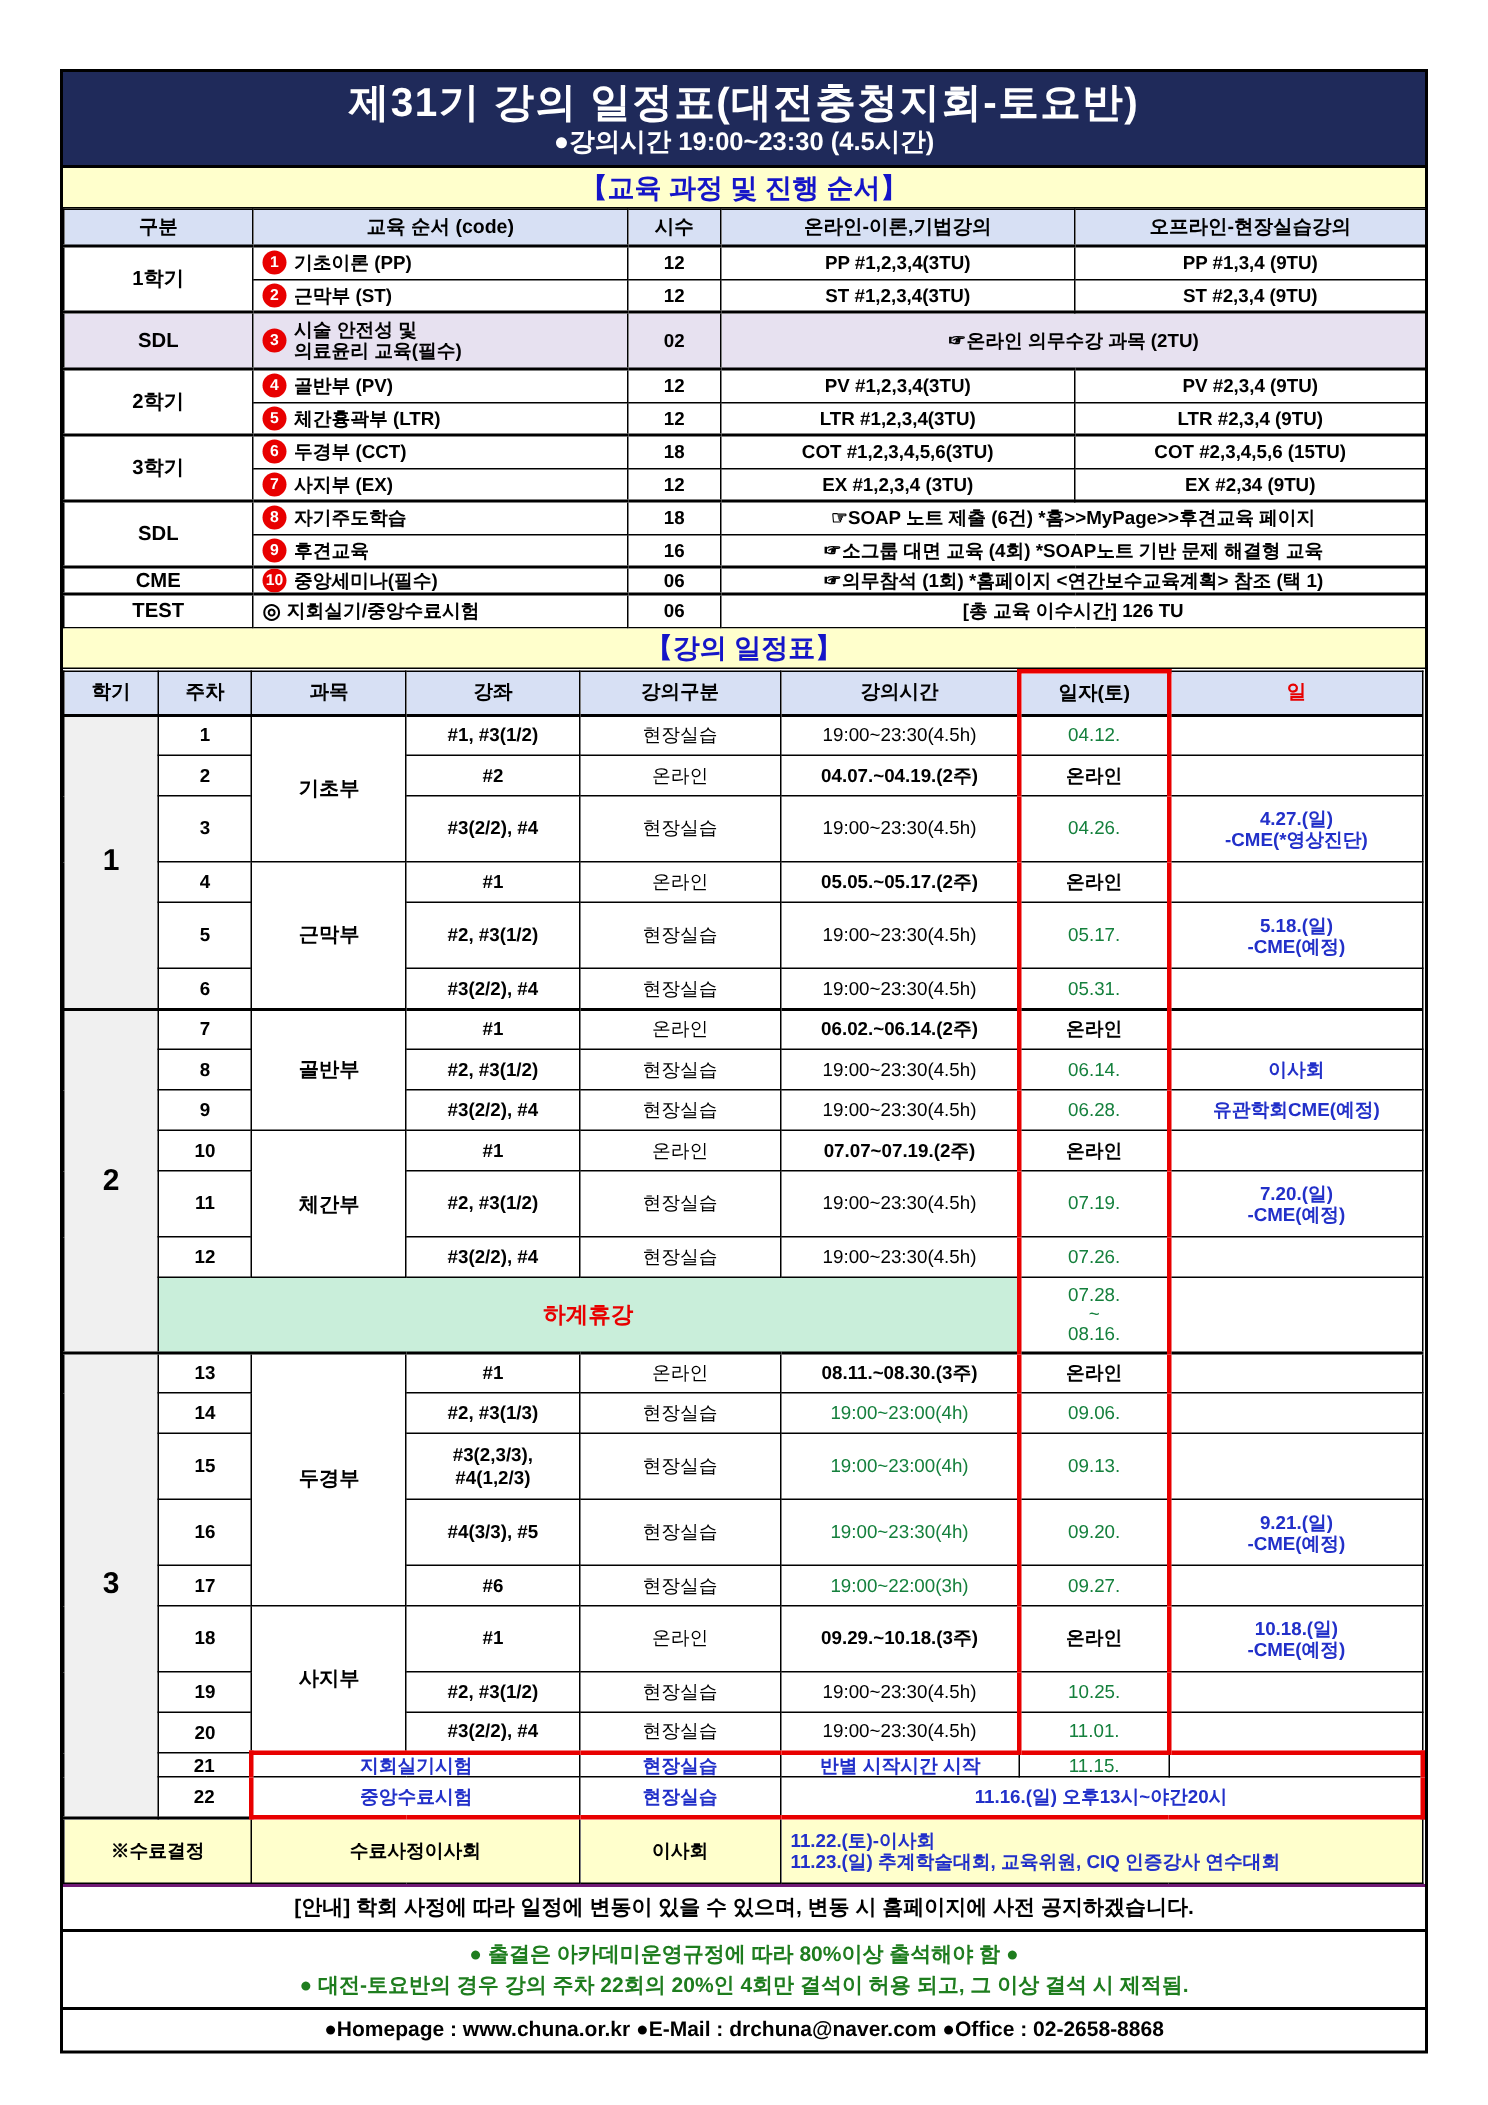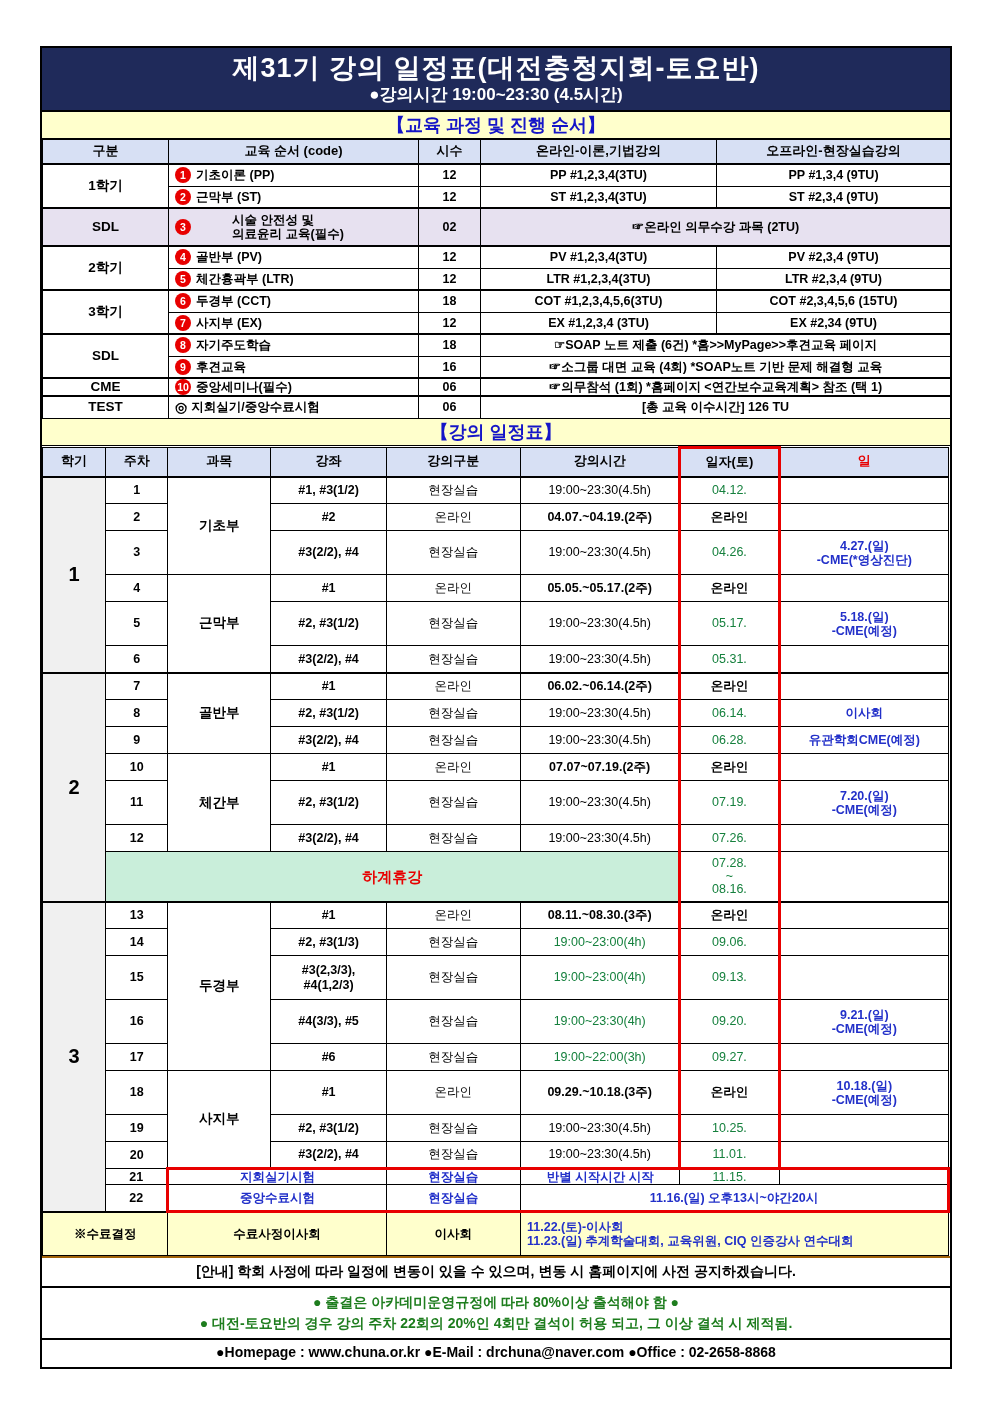--- a/index.html
+++ b/index.html
@@ -25,21 +25,21 @@
   .grp{font-weight:bold;font-size:13.5px;}
   .lav{background:#e7e1f0;}
   .sem{background:#f0f0f0;font-size:20px;font-weight:bold;}
   .subj{font-weight:bold;font-size:13.5px;}
   .order{text-align:left;padding-left:6px;}
   .badge{display:inline-block;background:#e80000;color:#fff;border-radius:9px;min-width:16px;height:16px;line-height:16px;font-size:10.5px;font-weight:bold;text-align:center;margin-right:5px;vertical-align:middle;}
   .symb{display:inline-block;font-size:14px;font-weight:bold;margin-right:4px;vertical-align:middle;}
   .break-cell{background:#c9eeda;color:#e80000;font-weight:bold;font-size:15px;}
   .yellow{background:#ffffcc;}
   .dec4{font-size:12.5px;text-align:left;padding-left:6px;}
-  .note-row{border-top:2px solid #a16207;text-align:center;font-weight:bold;font-size:14px;padding:5px 0;}
+  .note-row{border-top:2px solid #701a75;text-align:center;font-weight:bold;font-size:14px;padding:5px 0;}
   .green-notes{border-top:2px solid #000;text-align:center;color:#1e7d1e;font-weight:bold;font-size:14px;padding:4px 0;line-height:21px;}
   .footer-block{border-top:2px solid #000;text-align:center;padding:3px 0 6px 0;}
   .footer-org{font-size:24px;font-weight:bold;line-height:30px;}
   .footer-contacts{font-size:14px;font-weight:bold;line-height:18px;}
 </style>
 </head>
 <body>
 
 <div class="sheet">
 
@@ -76,21 +76,21 @@
           <td class="b gt">PP  #1,3,4 (9TU)</td>
         </tr>
         <tr style="height: 22px;">
           <td class="order b"><span class="badge">2</span><span style="display: inline-block; vertical-align: middle;">근막부 (ST)</span></td>
           <td class="b">12</td>
           <td class="b">ST #1,2,3,4(3TU)</td>
           <td class="b">ST #2,3,4 (9TU)</td>
         </tr>
         <tr style="height: 38px;">
           <td class="grp gt lav" rowspan="1">SDL</td>
-          <td class="order b gt lav"><span class="badge">3</span><span style="display: inline-block; vertical-align: middle; margin-left: 36px;">시술 안전성 및<br>의료윤리 교육(필수)</span></td>
+          <td class="order b gt lav"><span class="badge">3</span><span style="display: inline-block; vertical-align: middle;">시술 안전성 및<br>의료윤리 교육(필수)</span></td>
           <td class="b gt lav">02</td>
           <td class="b gt lav" colspan="2">☞온라인 의무수강 과목 (2TU)</td>
         </tr>
         <tr style="height: 22px;">
           <td class="grp gt" rowspan="2">2학기</td>
           <td class="order b gt"><span class="badge">4</span><span style="display: inline-block; vertical-align: middle;">골반부 (PV)</span></td>
           <td class="b gt">12</td>
           <td class="b gt">PV #1,2,3,4(3TU)</td>
           <td class="b gt">PV #2,3,4 (9TU)</td>
         </tr>

